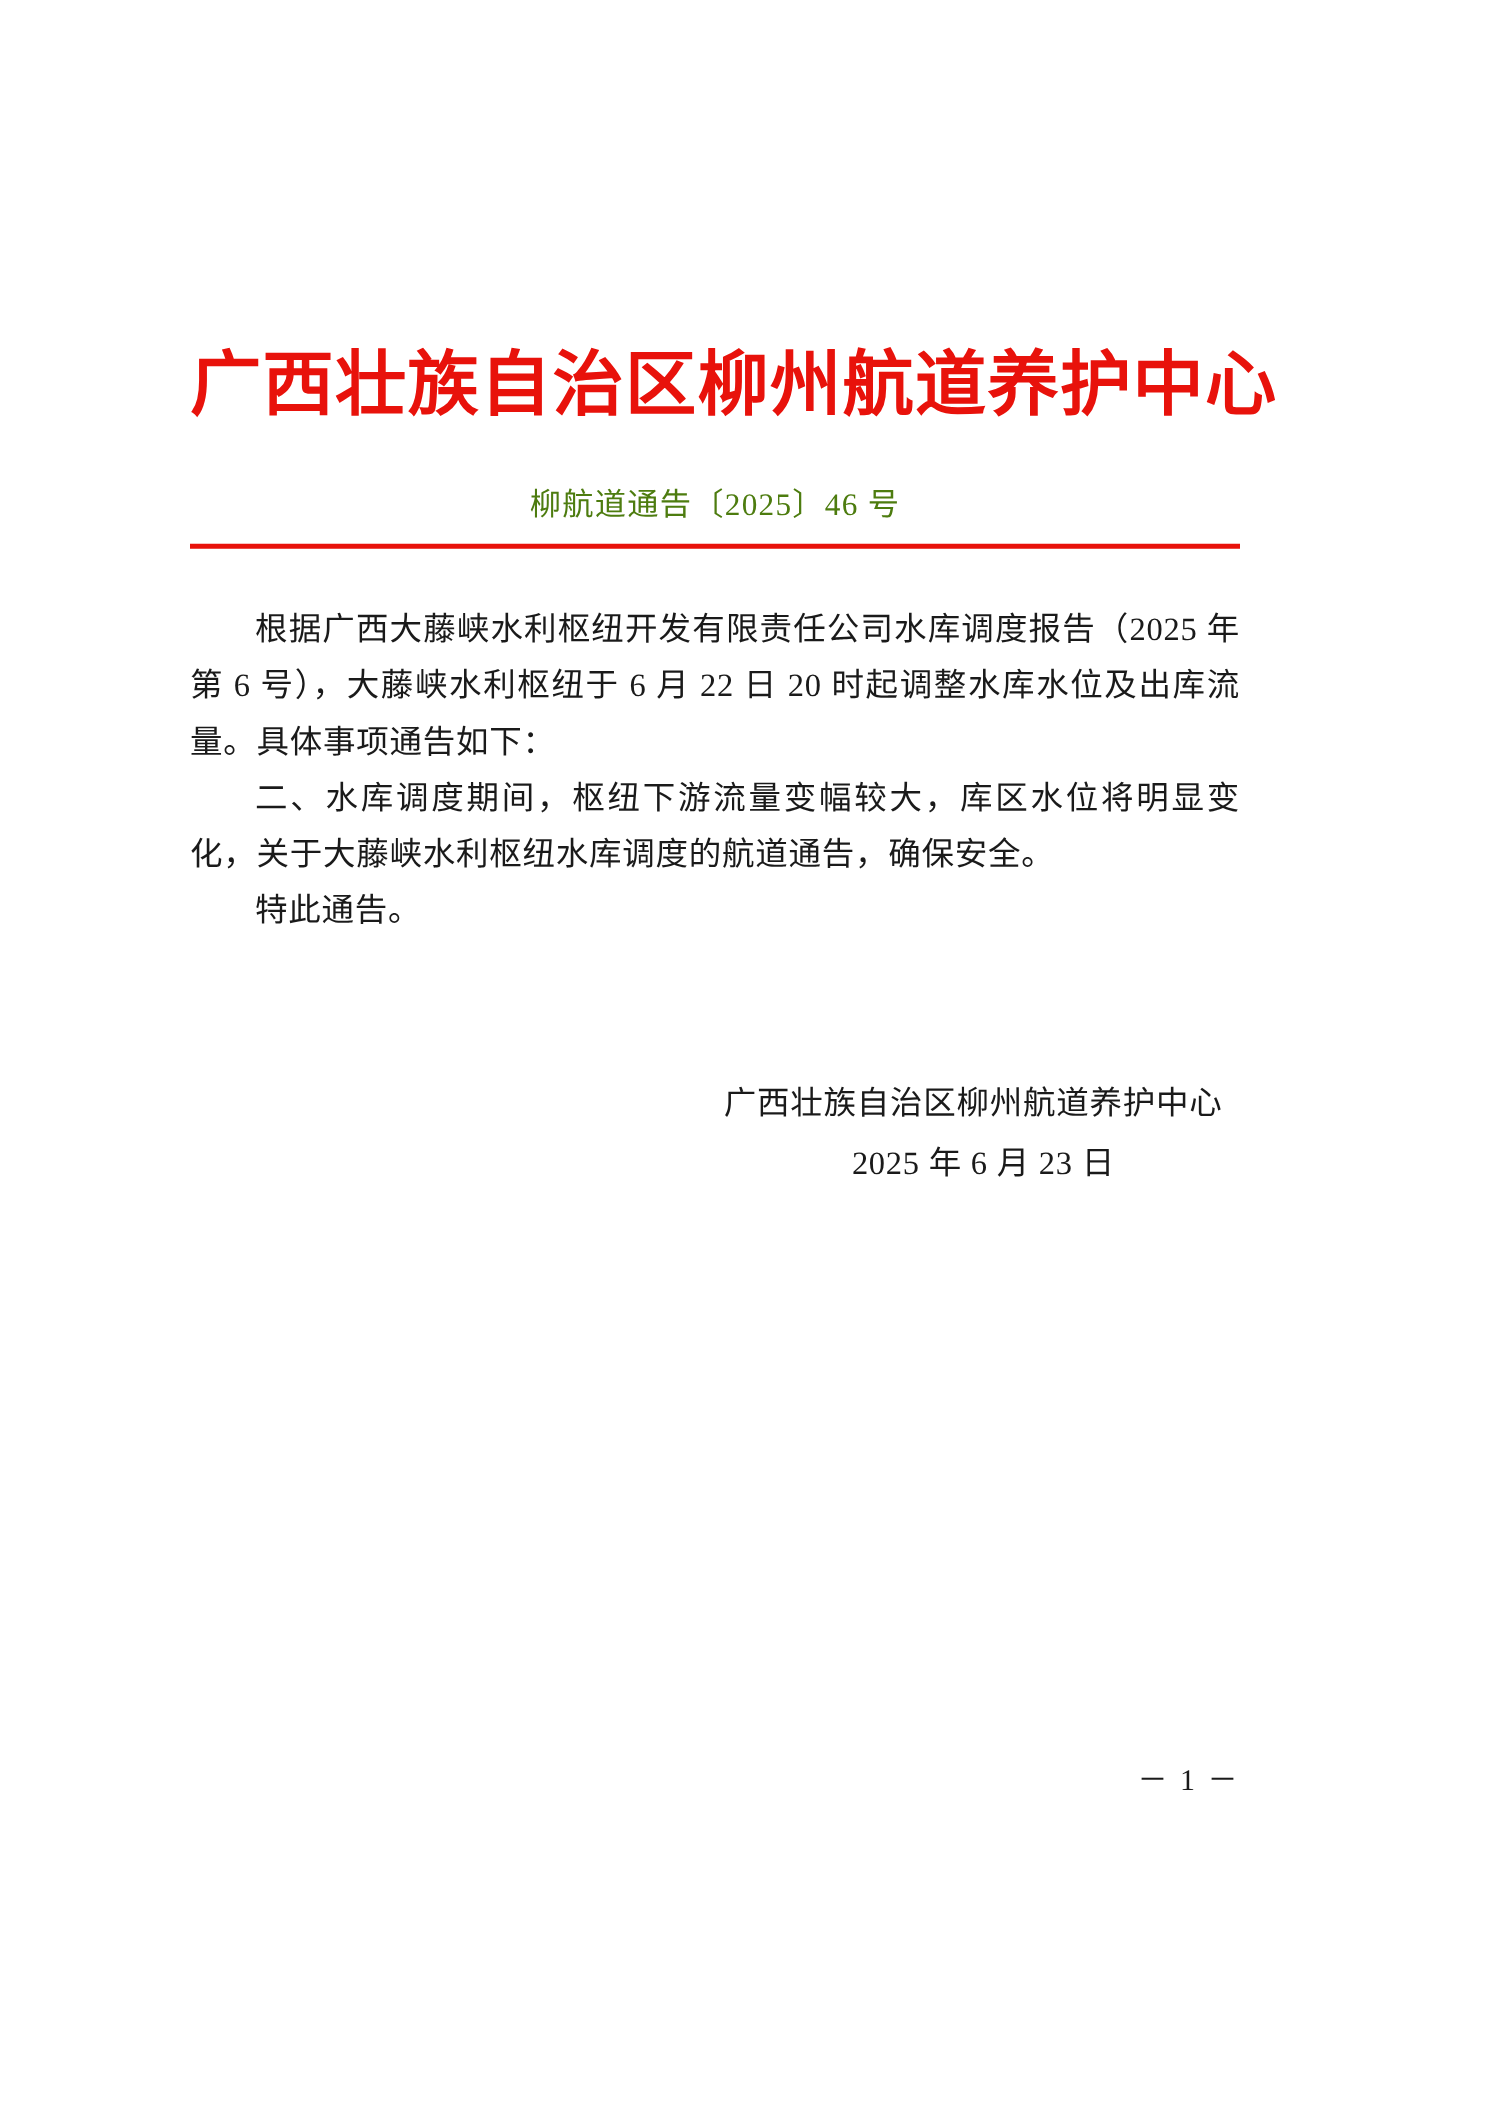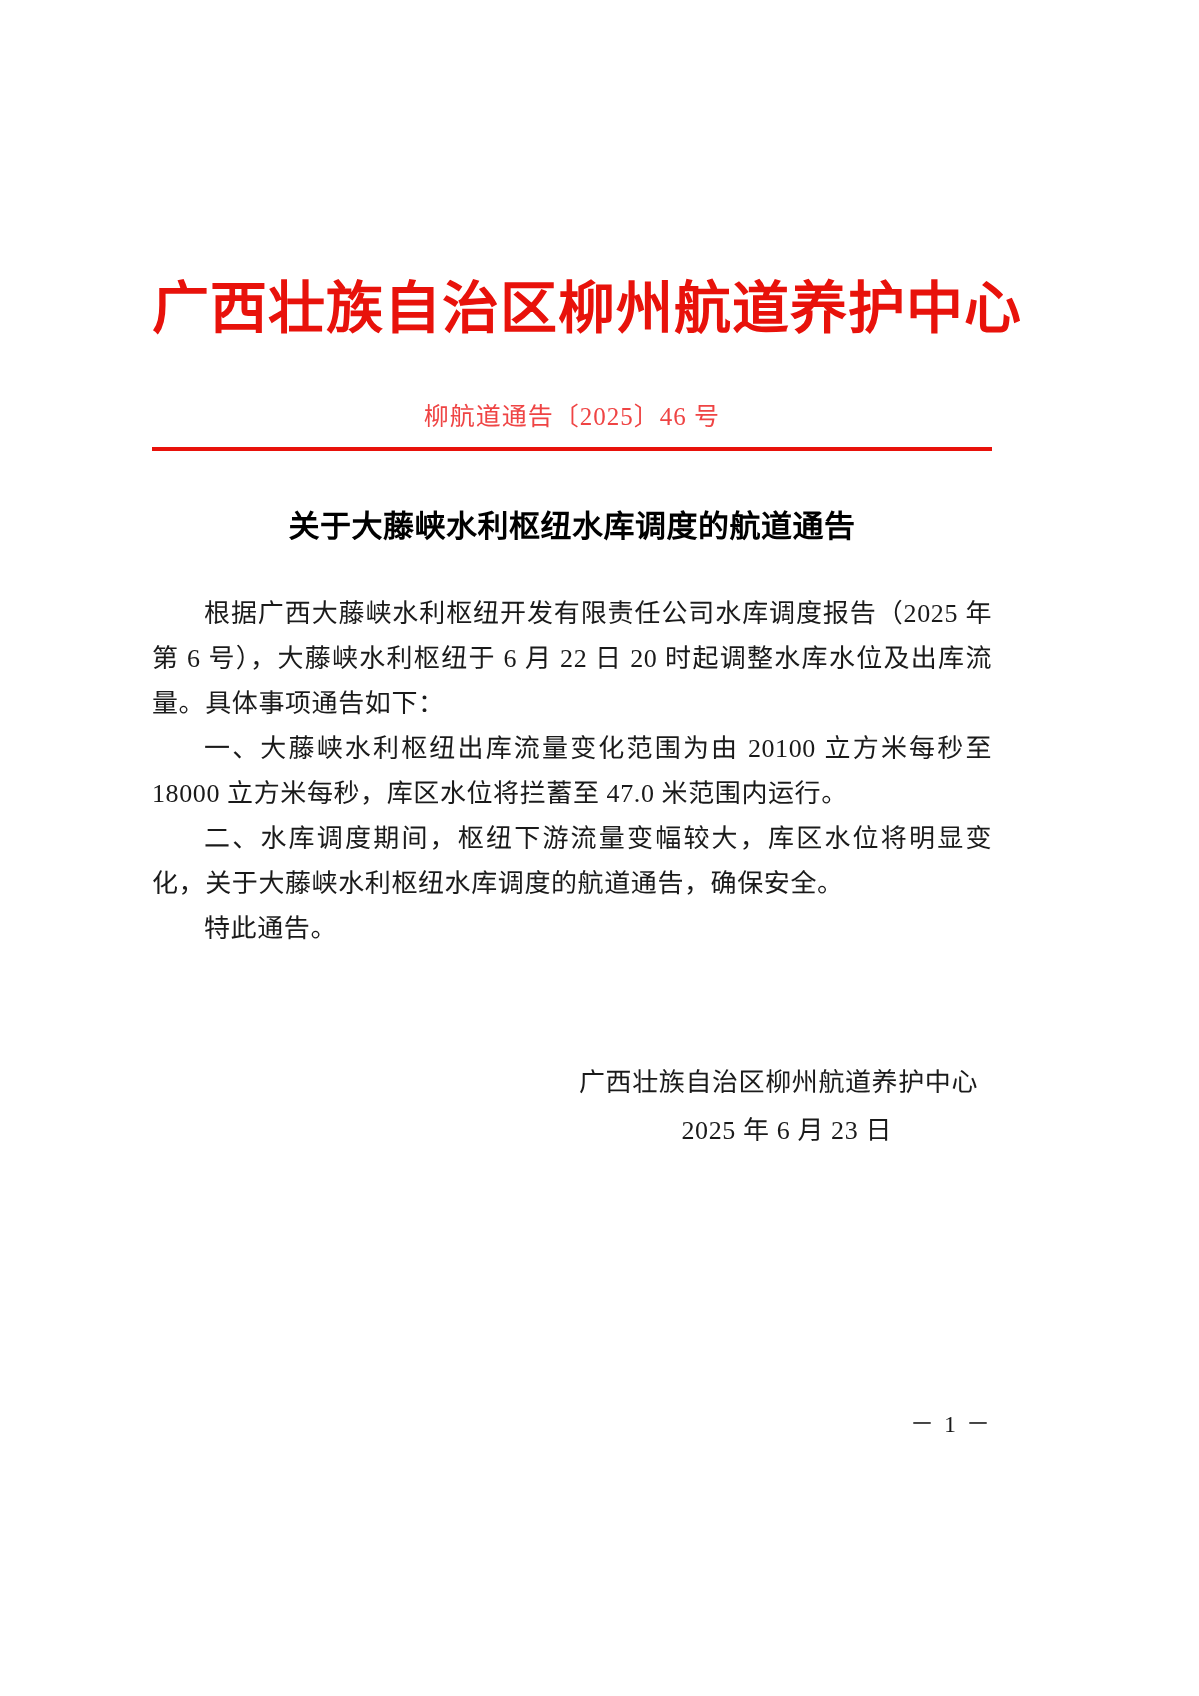--- a/index.html
+++ b/index.html
@@ -48,25 +48,25 @@
     color: #e8120b;
     font-family: "DejaVu Serif", "Liberation Serif", serif;
     font-weight: 700;
     font-size: 57px;
     line-height: 78px;
     letter-spacing: 1px;
   }
 
   
   .doc-number {
-    margin-top: 52px;
+    margin-top: 40px;
     text-align: center;
     font-size: 25px;
     line-height: 36px;
-    color: #ef4444;
+    color: #4d7c0f;
     letter-spacing: 1px;
     font-family: "Liberation Serif", "DejaVu Serif", serif;
   }
 
   
   .red-rule {
     margin-top: 12px;
     height: 4px;
     background: #e8120b;
     width: 100%;
@@ -136,25 +136,23 @@
 
   <div class="content">
 
     <div class="masthead">广西壮族自治区柳州航道养护中心</div>
 
 
     <div class="doc-number">柳航道通告〔2025〕46 号</div>
 
     <div class="red-rule"></div>
 
-    <div class="subtitle">关于大藤峡水利枢纽水库调度的航道通告</div>
 
     <div class="body-block">
       <p class="para-indent">根据广西大藤峡水利枢纽开发有限责任公司水库调度报告（2025 年第 6 号），大藤峡水利枢纽于 6 月 22 日 20 时起调整水库水位及出库流量。具体事项通告如下：</p>
-      <p class="para-indent">一、大藤峡水利枢纽出库流量变化范围为由 20100 立方米每秒至 18000 立方米每秒，库区水位将拦蓄至 47.0 米范围内运行。</p>
       <p class="para-indent">二、水库调度期间，枢纽下游流量变幅较大，库区水位将明显变化，关于大藤峡水利枢纽水库调度的航道通告，确保安全。</p>
       <p class="para-indent">特此通告。</p>
     </div>
 
     <div class="signature">
       <span class="sign-org">广西壮族自治区柳州航道养护中心</span>
       <span class="sign-date">2025 年 6 月 23 日</span>
     </div>
 
   </div>

